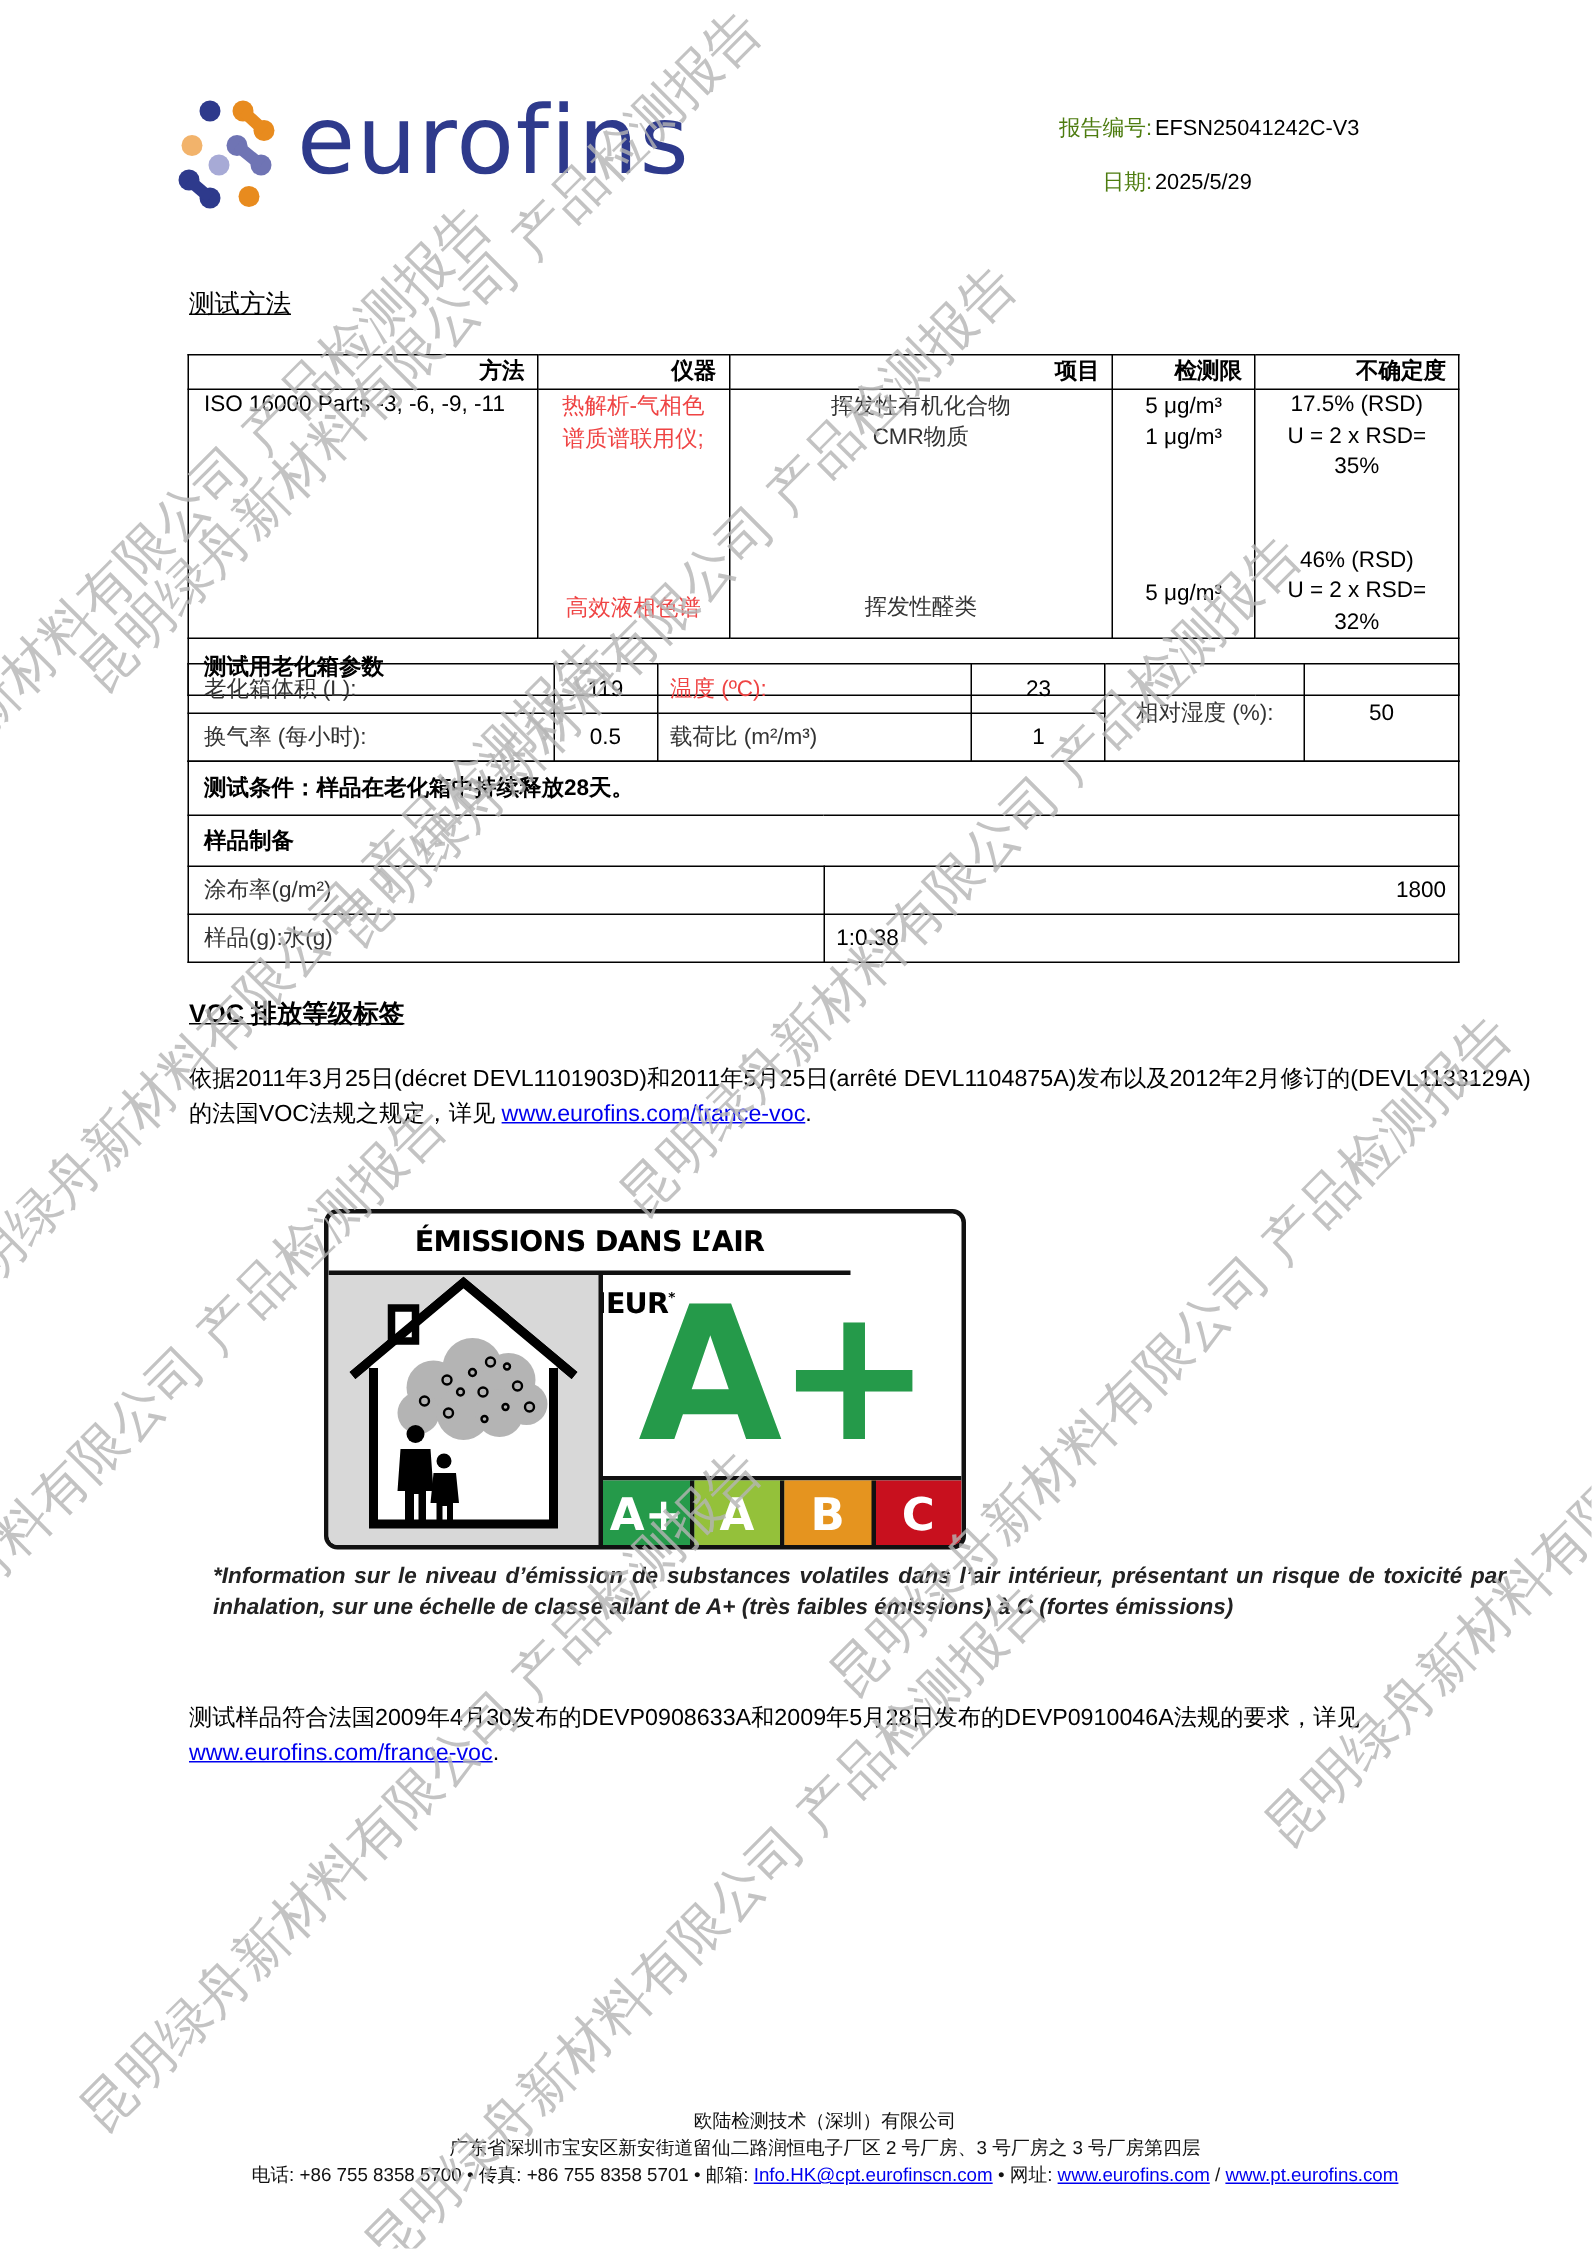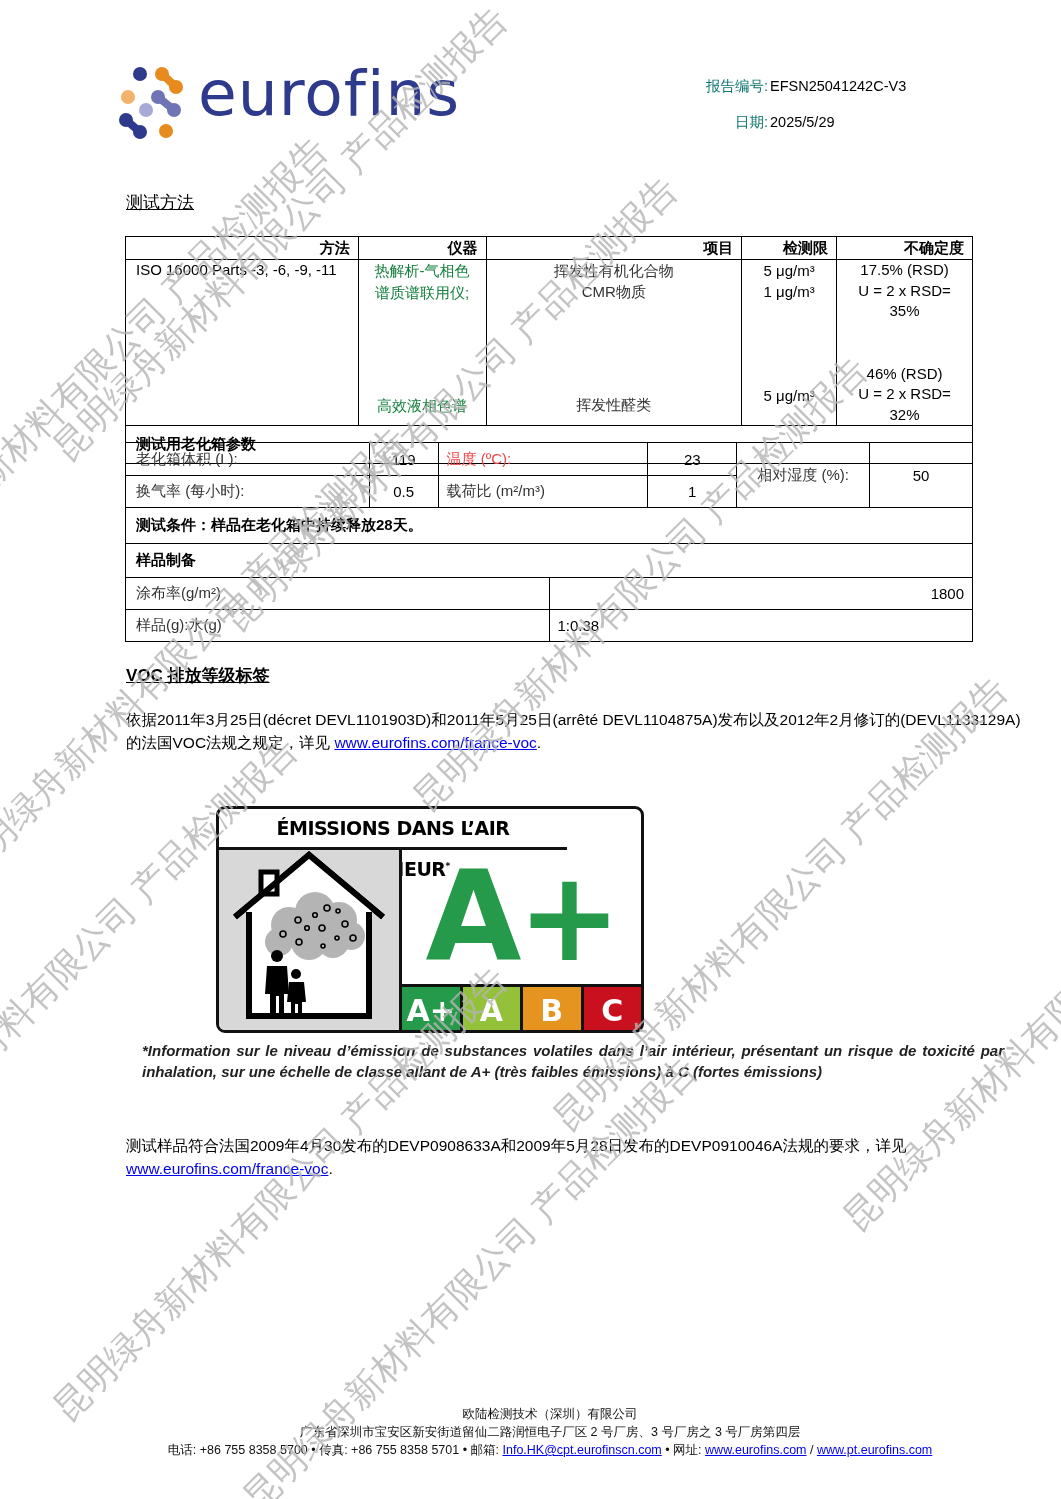--- a/index.html
+++ b/index.html
@@ -6,21 +6,21 @@
   body { width:1061px; height:1499px; position:relative; overflow:hidden; font-family:"Liberation Sans", "DejaVu Sans", sans-serif; color:#000; }
   .abs { position:absolute; }
 
   
   .logo { left:118px; top:66px; width:370px; height:74px; }
   .logo-word { left:198px; top:62px; font-family:"DejaVu Sans", sans-serif; font-size:63px; color:#2e3a8c; letter-spacing:1px; line-height:1; }
 
   
   .meta { left:690px; top:68px; width:300px; font-size:14.5px; line-height:36px; }
   .meta-row { display:flex; }
-  .meta-label { width:78px; text-align:right; color:#0f766e; }
+  .meta-label { width:78px; text-align:right; color:#4d7c0f; }
   .meta-val { padding-left:2px; }
 
   .section-title { font-size:17px; text-decoration:underline; font-weight:normal; }
   .section-title.bold { font-weight:bold; }
 
   table.methods { position:absolute; left:125px; top:236px; width:848px; border-collapse:collapse; font-size:15px; }
   table.methods td { border:1px solid #000; padding:0 8px; vertical-align:top; }
   table.methods .hdr td { text-align:right; font-weight:bold; height:22px; line-height:22px; }
   .center { text-align:center; }
   .bold { font-weight:bold; }
@@ -91,21 +91,21 @@
   <tbody>
       <tr class="hdr">
     <td>方法</td>
     <td>仪器</td>
     <td colspan="2">项目</td>
     <td>检测限</td>
     <td>不确定度</td>
   </tr>
   <tr style="height:166px;">
     <td style="padding-left:10px;line-height:20px;">ISO 16000 Parts -3, -6,  -9, -11</td>
-    <td class="center" style="color:#15803d;line-height:22px;position:relative;">
+    <td class="center" style="color:#ef4444;line-height:22px;position:relative;">
       <div style="padding:0 4px;">热解析-气相色谱质谱联用仪;</div>
       <div style="position:absolute;left:0;right:0;bottom:8px;">高效液相色谱</div>
     </td>
     <td colspan="2" class="center" style="color:#333;line-height:21px;position:relative;">
       <div>挥发性有机化合物</div>
       <div>CMR物质</div>
       <div style="position:absolute;left:0;right:0;bottom:10px;">挥发性醛类</div>
     </td>
     <td class="center" style="line-height:21px;position:relative;">
       <div>5 μg/m³</div>

